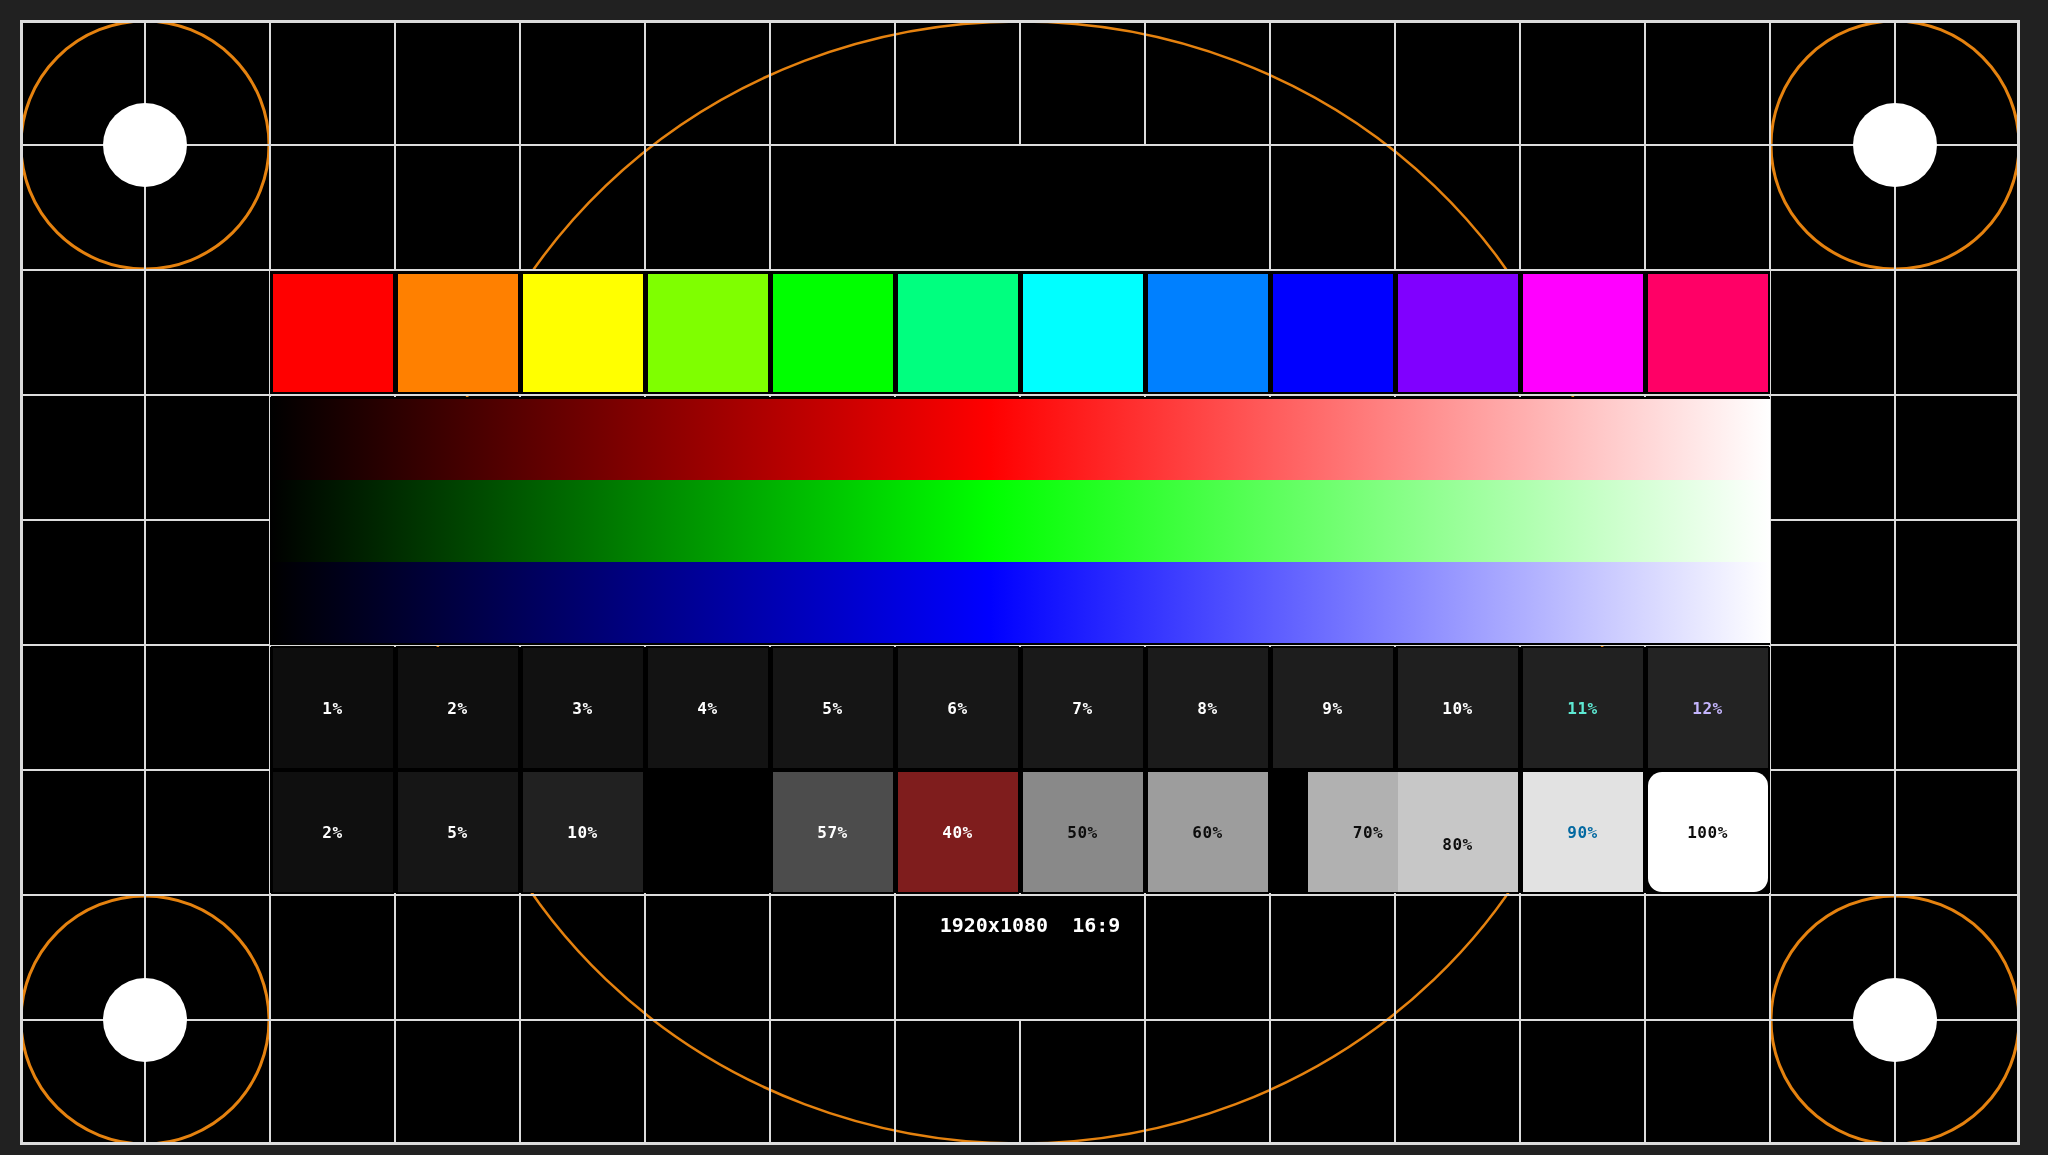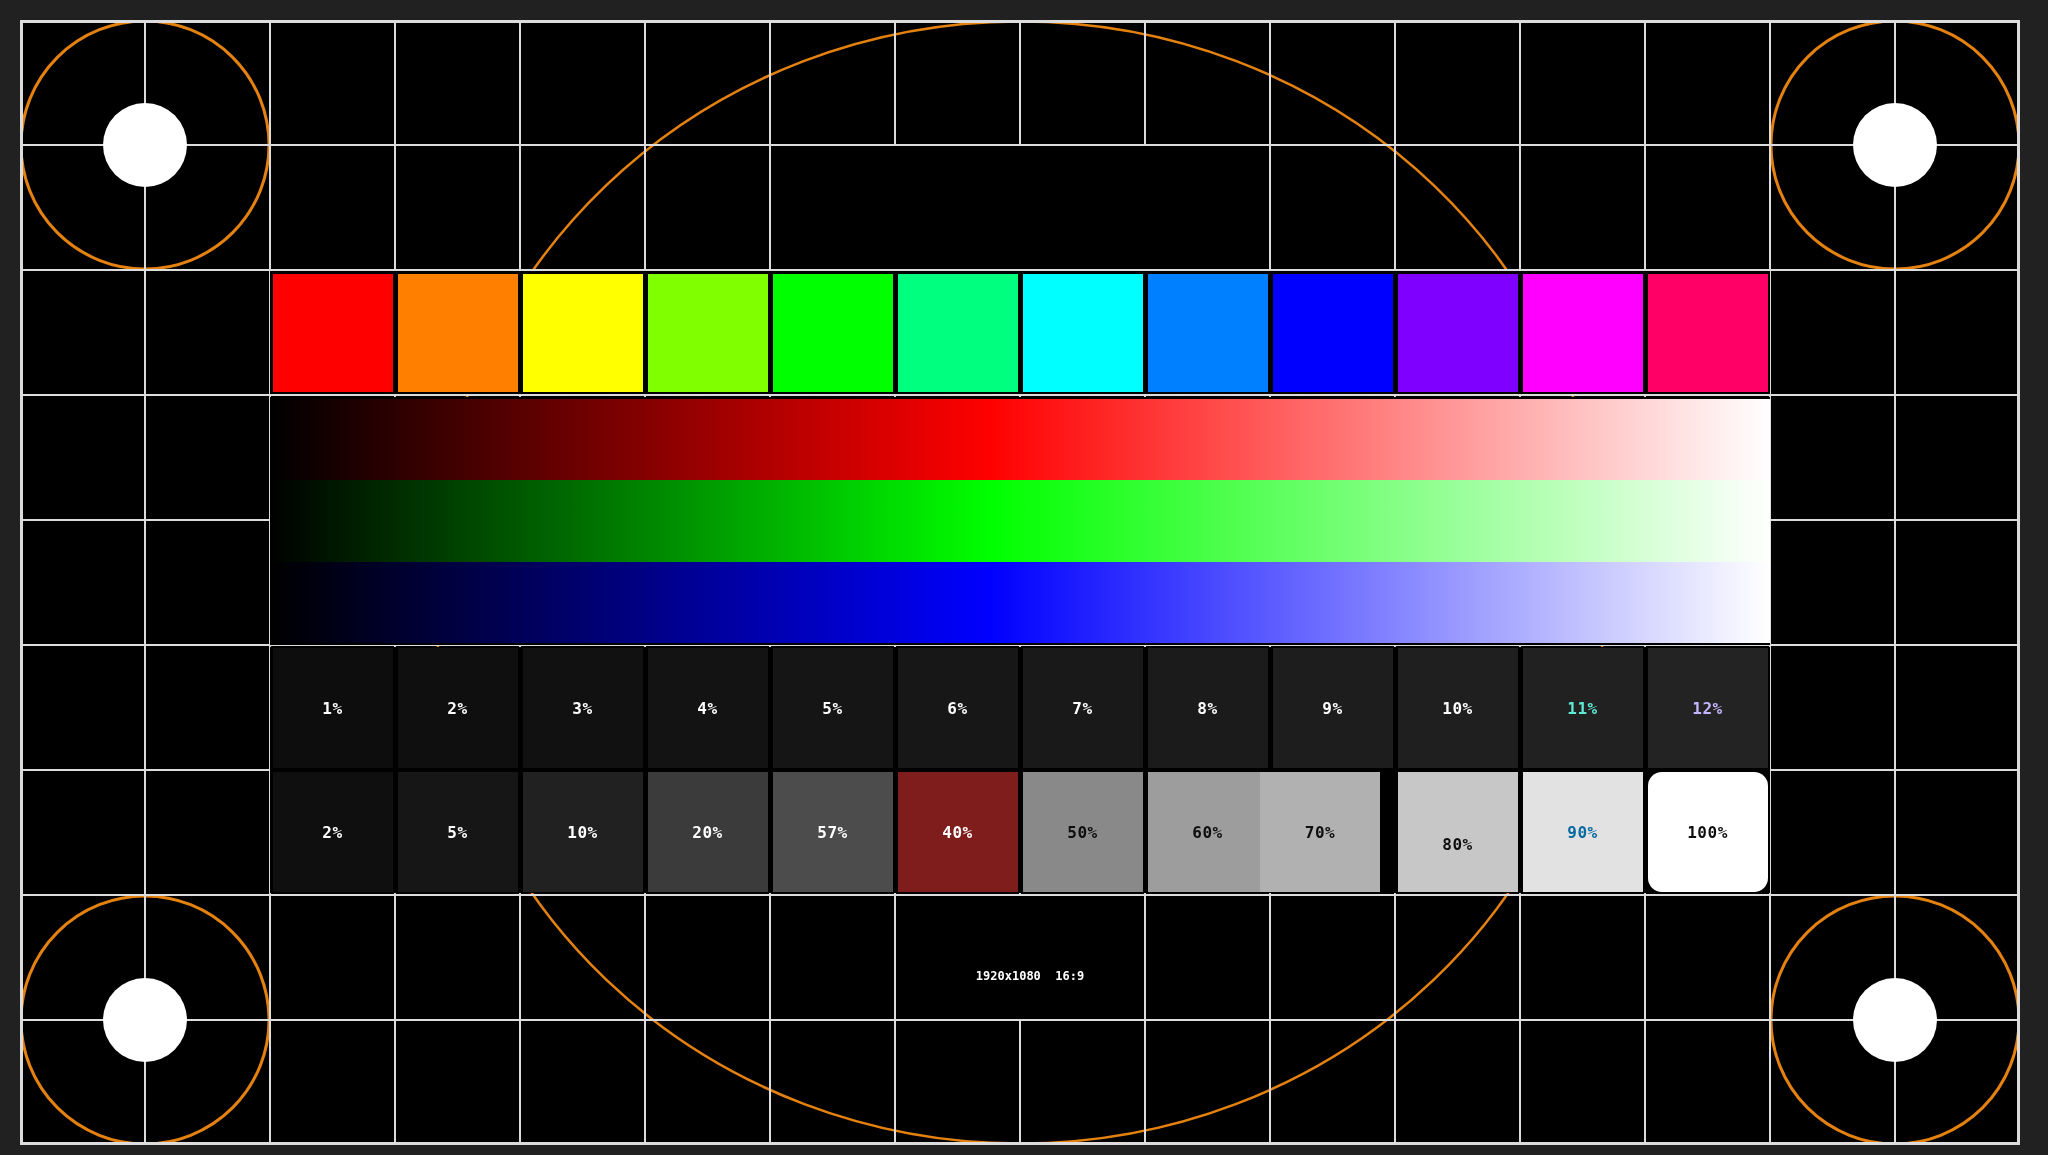--- a/index.html
+++ b/index.html
@@ -21,23 +21,23 @@
   .pct-cell {
     position:absolute; width:120px; height:120px;
     display:flex; align-items:center; justify-content:center;
   }
   .pct-cell .lbl {
     font-size:16px; font-weight:bold; letter-spacing:0.5px;
     -webkit-font-smoothing:none;
   }
 
   .res-label {
-    position:absolute; left:875px; top:893px; width:270px; height:125px;
+    position:absolute; left:875px; top:842px; width:270px; height:125px;
     display:flex; align-items:center; justify-content:center;
-    color:#ffffff; font-size:12px; font-weight:bold; white-space:pre;
+    color:#ffffff; font-size:20px; font-weight:bold; white-space:pre;
   }
 </style>
 </head>
 <body>
 
 <div class="stage" id="stage" style="background: rgb(33, 33, 33);">
   <div class="pattern" id="pattern" style="background: rgb(0, 0, 0);">
 
     <svg class="layer-svg" id="grid-svg" viewBox="0 0 2000 1125">
         <ellipse cx="1000" cy="562.5" rx="586" ry="561" fill="none" stroke="#e5820f" stroke-width="2.5"></ellipse>
@@ -142,36 +142,33 @@
         </div>
         <div class="pct-cell" style="left: 2.5px; top: 125px; background: rgb(15, 15, 15);">
           <span class="lbl" style="color: rgb(255, 255, 255);">2%</span>
         </div>
         <div class="pct-cell" style="left: 127.5px; top: 125px; background: rgb(22, 22, 22);">
           <span class="lbl" style="color: rgb(255, 255, 255);">5%</span>
         </div>
         <div class="pct-cell" style="left: 252.5px; top: 125px; background: rgb(33, 33, 33);">
           <span class="lbl" style="color: rgb(255, 255, 255);">10%</span>
         </div>
-        <div class="pct-cell" style="left: 377.5px; top: 125px; background: rgb(59, 59, 59);">
-          <span class="lbl" style="color: rgb(255, 255, 255);">20%</span>
-        </div>
         <div class="pct-cell" style="left: 502.5px; top: 125px; background: rgb(76, 76, 76);">
           <span class="lbl" style="color: rgb(255, 255, 255);">57%</span>
         </div>
         <div class="pct-cell" style="left: 627.5px; top: 125px; background: #7f1d1d;">
           <span class="lbl" style="color: rgb(255, 255, 255);">40%</span>
         </div>
         <div class="pct-cell" style="left: 752.5px; top: 125px; background: rgb(137, 137, 137);">
           <span class="lbl" style="color: rgb(13, 13, 13);">50%</span>
         </div>
         <div class="pct-cell" style="left: 877.5px; top: 125px; background: rgb(157, 157, 157);">
           <span class="lbl" style="color: rgb(13, 13, 13);">60%</span>
         </div>
-        <div class="pct-cell" style="left: 990px; top: 125px; background: rgb(177, 177, 177);">
+        <div class="pct-cell" style="left: 1038px; top: 125px; background: rgb(177, 177, 177);">
           <span class="lbl" style="color: rgb(13, 13, 13);">70%</span>
         </div>
         <div class="pct-cell" style="left: 1127.5px; top: 125px; background: rgb(199, 199, 199);">
           <span class="lbl" style="color: rgb(13, 13, 13); margin-top: 24px;">80%</span>
         </div>
         <div class="pct-cell" style="left: 1252.5px; top: 125px; background: rgb(226, 226, 226);">
           <span class="lbl" style="color: #0369a1;">90%</span>
         </div>
         <div class="pct-cell" style="left: 1377.5px; top: 125px; background: rgb(255, 255, 255); border-radius: 14px;">
           <span class="lbl" style="color: rgb(13, 13, 13);">100%</span>

